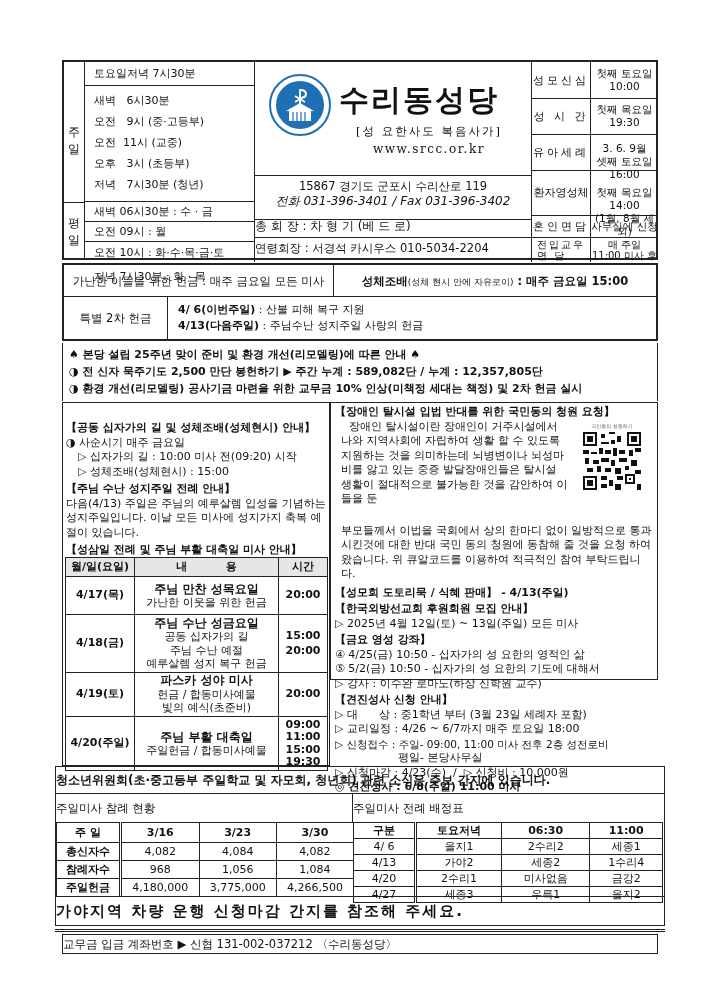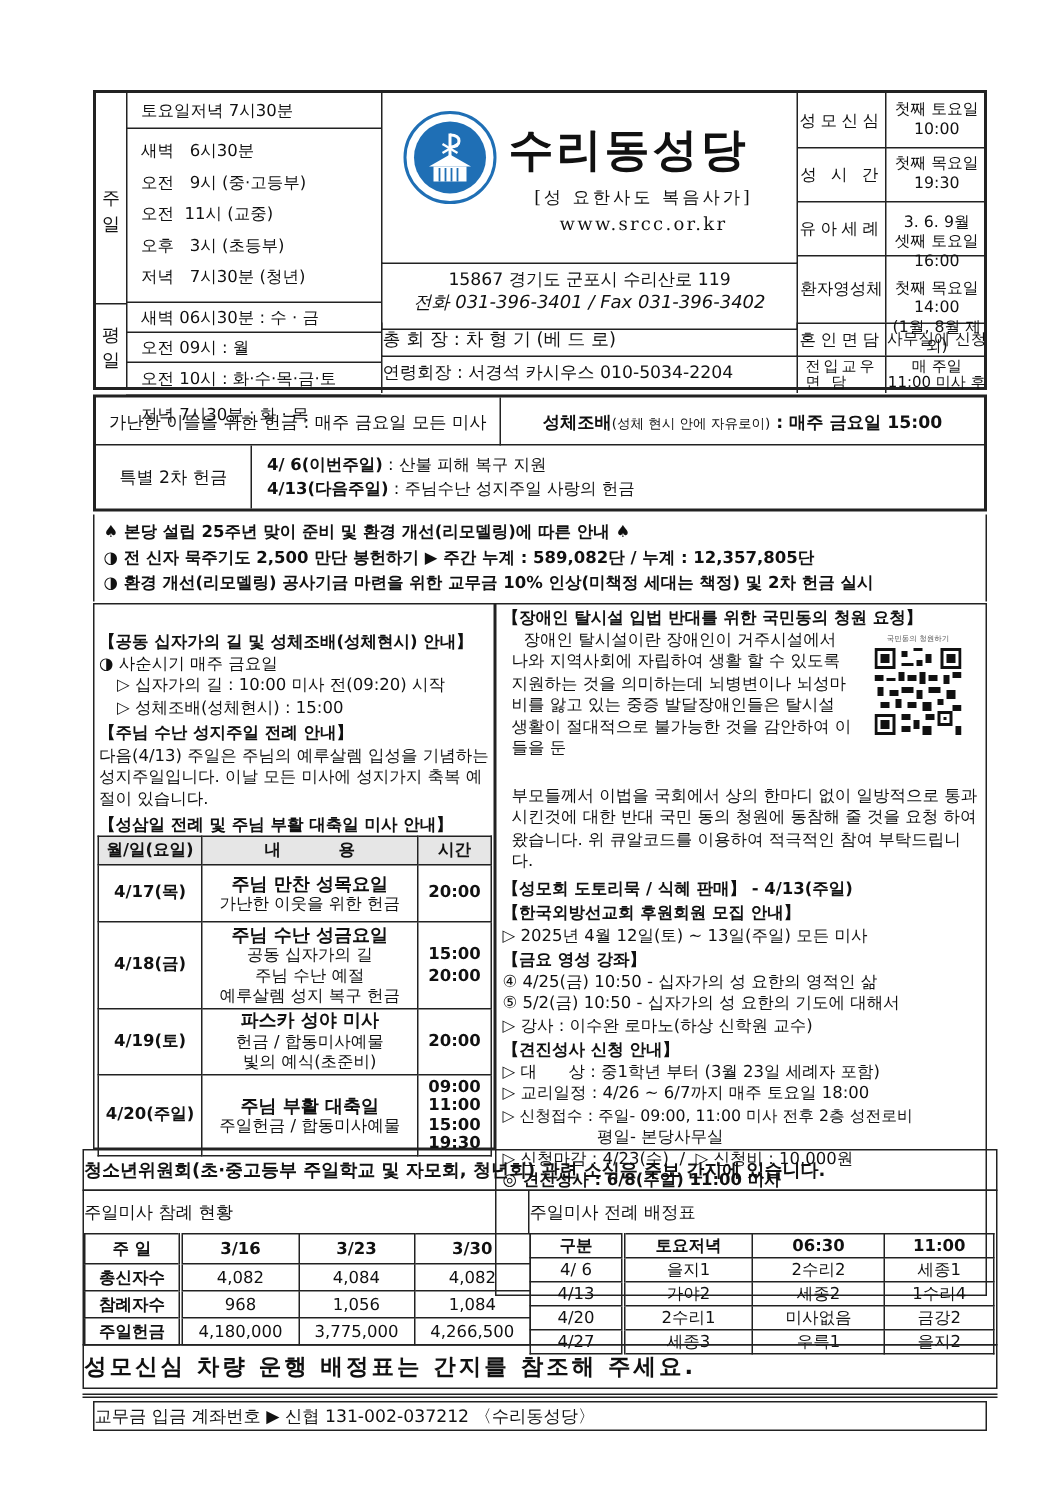--- a/index.html
+++ b/index.html
@@ -177,21 +177,21 @@
           </td>
       <td class="b" style="white-space:pre-line;line-height:12.5px;">09:00
 11:00
 15:00
 19:30</td>
     </tr>
   </tbody>
     </table>
 </div>
 
-<div class="abs sect" style="left:330px;top:402px;width:328px;height:462px;border:1.5px solid #222;padding:2px 4px;">
+<div class="abs sect" style="left:330px;top:402px;width:328px;height:278px;border:1.5px solid #222;padding:2px 4px;">
   <div class="h">【장애인 탈시설 입법 반대를 위한 국민동의 청원 요청】</div>
   <div style="position:relative;height:104px;">
     <div style="width:228px;padding-left:6px;text-indent:8px;font-size:11px;line-height:14.6px;">장애인 탈시설이란 장애인이 거주시설에서 나와 지역사회에 자립하여 생활 할 수 있도록 지원하는 것을 의미하는데 뇌병변이나 뇌성마비를 앓고 있는 중증 발달장애인들은 탈시설 생활이 절대적으로 불가능한 것을 감안하여 이들을 둔</div>
     <div style="position:absolute;left:238px;top:2px;width:78px;text-align:center;">
       <div style="font-size:5px;line-height:8px;color:#555;">국민동의 청원하기</div>
       <svg width="58" height="58" viewBox="0 0 29 29" style="margin-top:2px;">
         <rect width="29" height="29" fill="#fff"></rect>
         <g fill="#111">
           <rect x="0" y="0" width="7" height="7"></rect>
             <rect x="1" y="1" width="5" height="5" fill="#fff"></rect>
@@ -322,16 +322,16 @@
     <tr style="height:15px;">
           <td style="border-right:3px double #222;">4/27</td>
           <td>세종3</td>
           <td>우륵1</td>
           <td>을지2</td>
         </tr>
   </tbody>
     </table>
 </div>
 
-<div class="abs c b" style="left:55px;top:896px;width:610px;height:30px;border:1.5px solid #222;line-height:28px;font-size:15px;letter-spacing:2px;">성모신심 차량 운행 배정표는 간지를 참조해 주세요.</div>
+<div class="abs c b" style="left:55px;top:896px;width:610px;height:30px;border:1.5px solid #222;line-height:28px;font-size:15px;letter-spacing:2px;">가야지역 차량 운행 신청마감 간지를 참조해 주세요.</div>
 <div class="abs" style="left:55px;top:929px;width:610px;height:0;border-top:3px double #222;"></div>
 
 <div class="abs c" style="left:62px;top:934px;width:596px;height:20px;border:1.5px solid #222;line-height:18px;font-size:11.5px;">교무금 입금 계좌번호 ▶ 신협 131-002-037212 〈수리동성당〉</div>
 
 </body></html>

